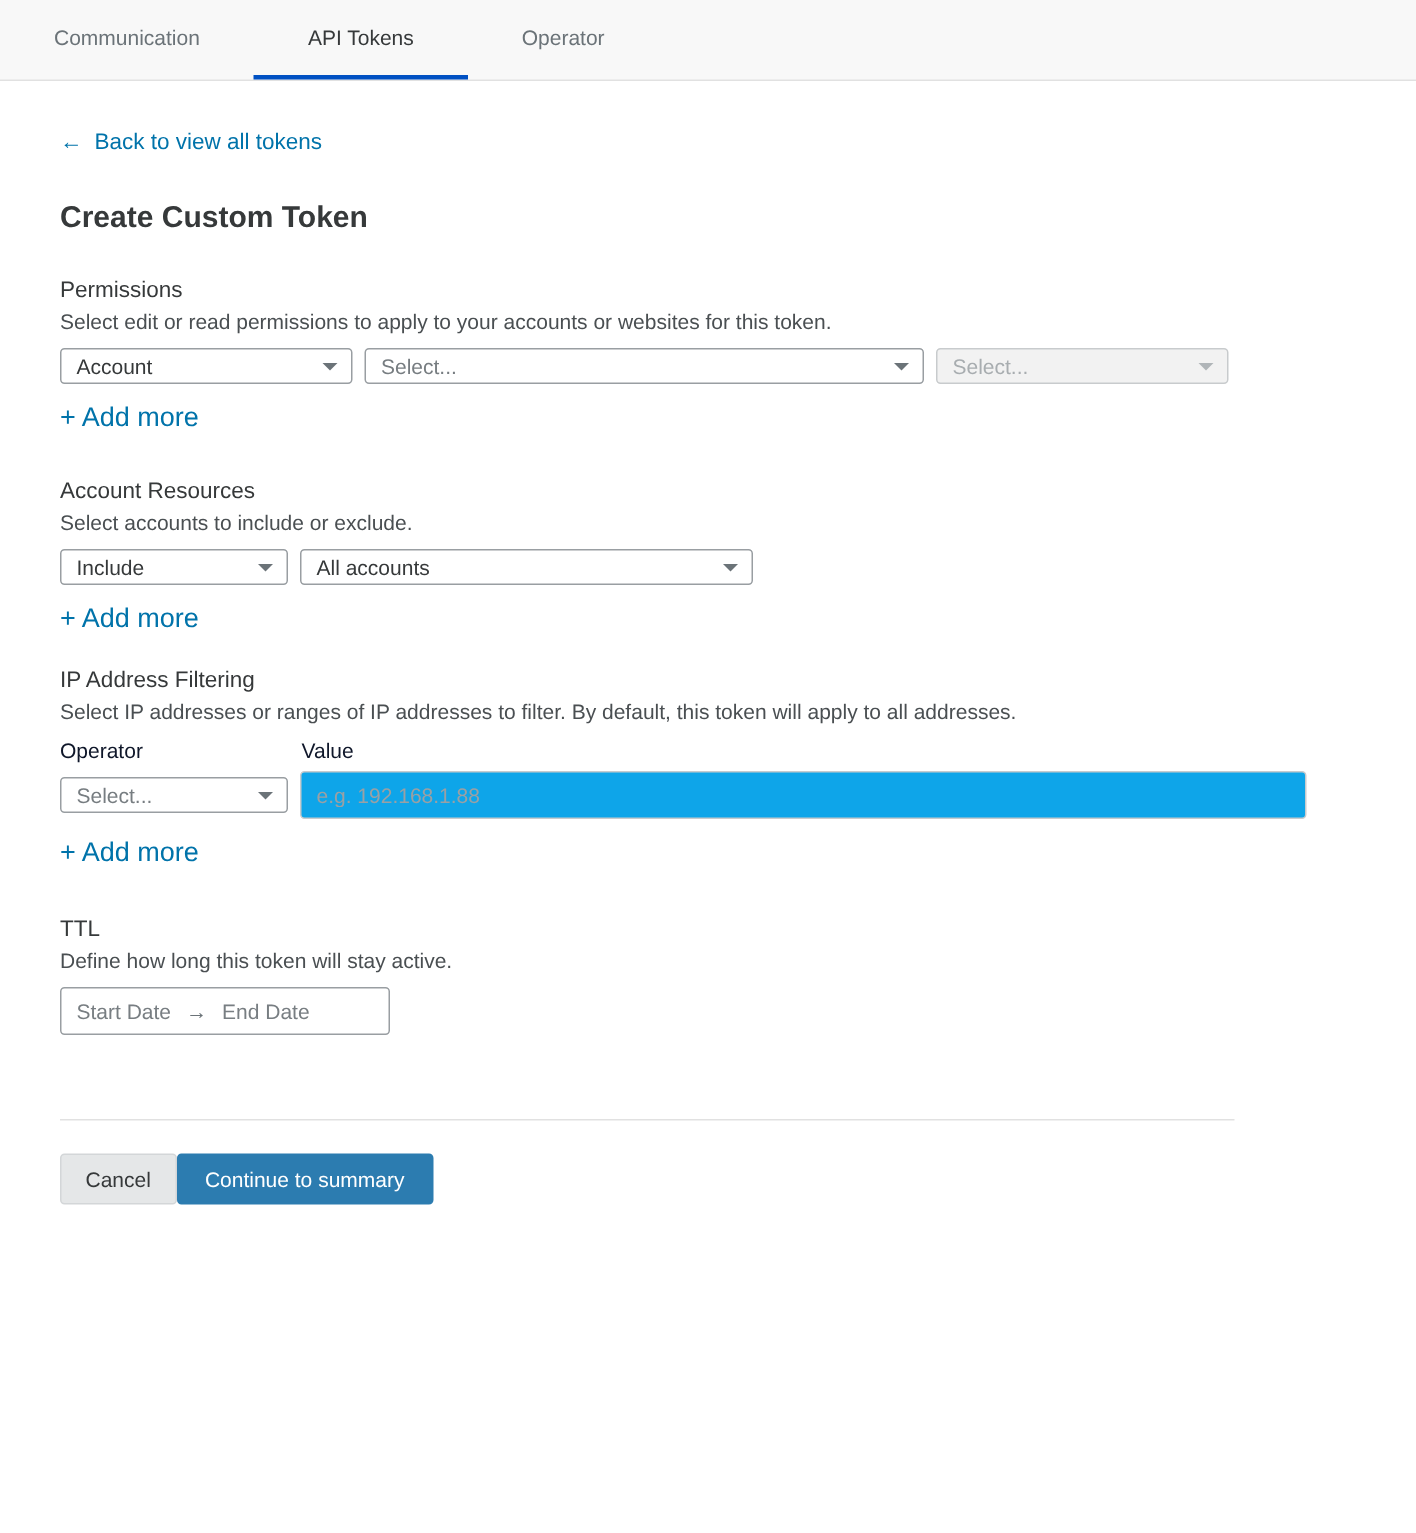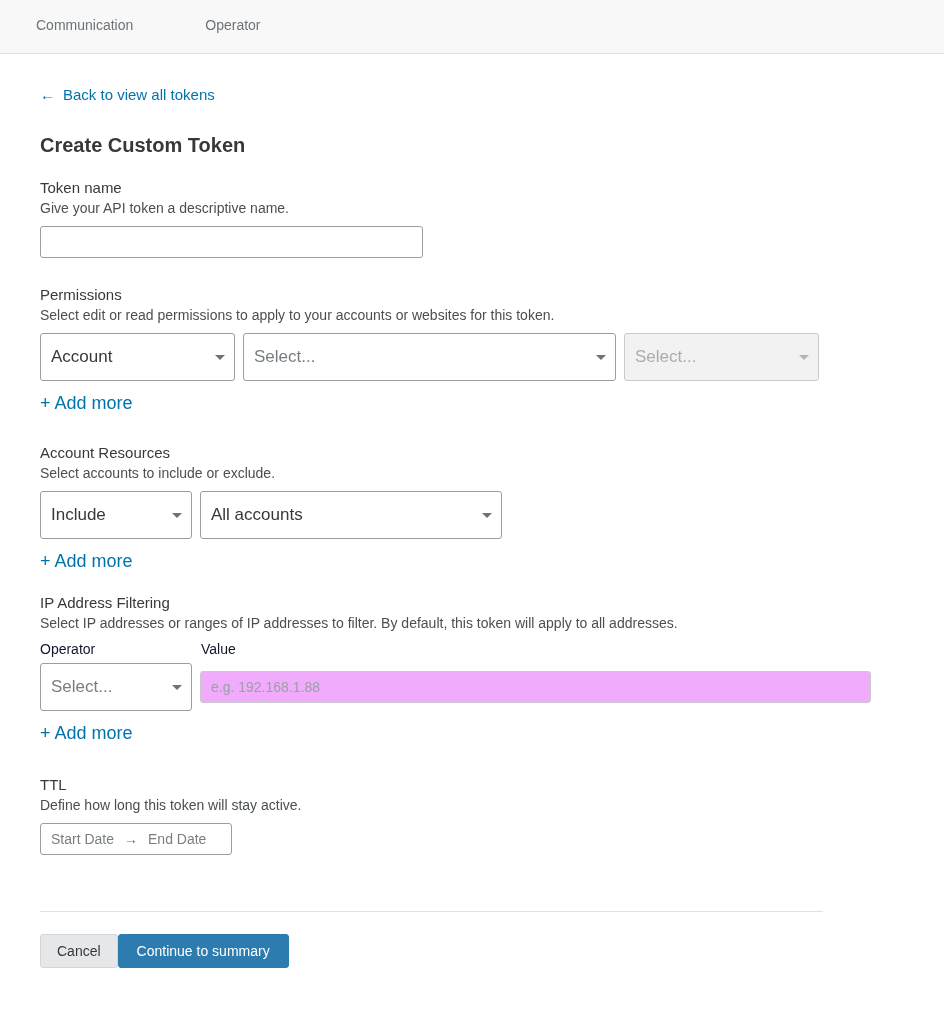--- a/index.html
+++ b/index.html
@@ -85,28 +85,28 @@
     font-size: 14px;
     padding: 0 10px;
     color: #36393a;
     outline: none;
     font-family: "Liberation Sans", sans-serif;
   }
   .text-input::placeholder { color: #9aa0a4; }
 
   .select {
     position: relative;
-    height: 48px;
+    height: 24px;
     border: 1px solid #999ea2;
     border-radius: 3px;
     background: #fff;
     display: flex;
     align-items: center;
     padding: 0 26px 0 10px;
-    font-size: 17px;
+    font-size: 14px;
     color: #36393a;
     cursor: pointer;
     user-select: none;
     white-space: nowrap;
     overflow: hidden;
   }
   .select .caret {
     position: absolute;
     right: 9px;
     top: 50%;
@@ -149,21 +149,21 @@
     align-items: center;
     height: 32px;
     border: 1px solid #999ea2;
     border-radius: 3px;
     background: #fff;
     padding: 0 10px;
     gap: 10px;
     font-size: 14px;
     color: #787e82;
     cursor: pointer;
-    width: 192px;
+    width: 220px;
   }
   .daterange .dr-arrow { color: #6b7378; font-size: 14px; }
 
   
   .divider {
     margin-top: 56px;
     border-top: 1px solid #e1e1e1;
     width: 783px;
   }
   .footer {
@@ -196,42 +196,40 @@
     padding: 0 18px;
   }
 </style>
 </head>
 <body>
 
 <div class="tabbar">
   <div class="tab">
     <span>Communication</span>
   </div>
+  <div class="tab active">
+    <span>API Tokens</span>
+  </div>
   <div class="tab">
     <span>Operator</span>
   </div>
 </div>
 
 <div class="page">
 
   
   <a class="back-link">
     <span class="arrow">←</span>
     <span>Back to view all tokens</span>
   </a>
 
   
   <h1 class="page-title">Create Custom Token</h1>
 
   
-  <div class="section">
-    <div class="section-label">Token name</div>
-    <div class="section-desc">Give your API token a descriptive name.</div>
-    <input class="text-input" style="width: 383px;" type="text" placeholder="">
-  </div>
 
   
   <div class="section" style="margin-top:28px;">
     <div class="section-label">Permissions</div>
     <div class="section-desc">Select edit or read permissions to apply to your accounts or websites for this token.</div>
     <div class="row">
       <div class="select" style="width:195px;">
         <span>Account</span>
         <span class="caret"></span>
       </div>
@@ -274,21 +272,21 @@
     <div class="section-desc">Select IP addresses or ranges of IP addresses to filter. By default, this token will apply to all addresses.</div>
     <div class="col-labels">
       <div style="width:161px;">Operator</div>
       <div>Value</div>
     </div>
     <div class="row">
       <div class="select placeholder" style="width:152px;">
         <span>Select...</span>
         <span class="caret"></span>
       </div>
-      <input class="text-input" style="width: 671px; background: #f0abfc; border-color: rgb(200, 203, 205);" type="text" placeholder="e.g. 192.168.1.88">
+      <input class="text-input" style="width: 671px; background: #0ea5e9; border-color: rgb(200, 203, 205);" type="text" placeholder="e.g. 192.168.1.88">
     </div>
     <div class="addmore">
       <span>+ Add more</span>
     </div>
   </div>
 
   
   <div class="section" style="margin-top:32px;">
     <div class="section-label">TTL</div>
     <div class="section-desc">Define how long this token will stay active.</div>

